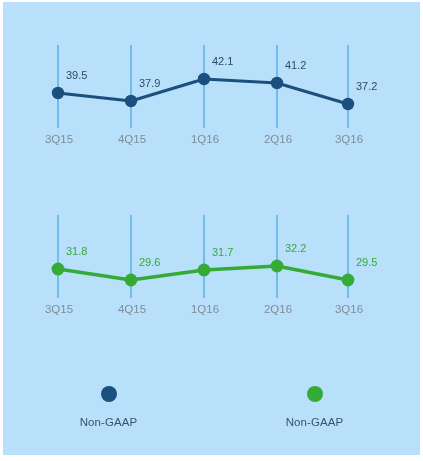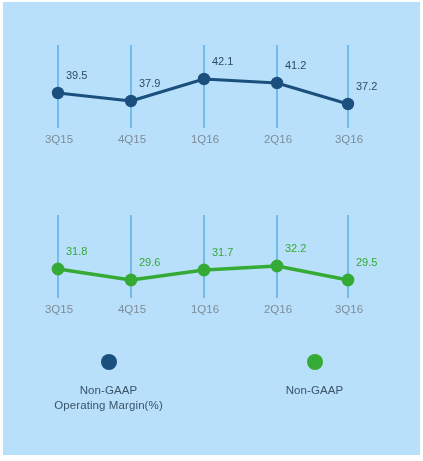--- a/index.html
+++ b/index.html
@@ -28,21 +28,21 @@
     left: 0;
     top: 0;
     width: 417px;
   }
   .chart-svg {
     display: block;
   }
   .legend {
     position: absolute;
     left: 0;
-    top: 352px;
+    top: 384px;
     width: 417px;
     display: flex;
     flex-direction: row;
     justify-content: center;
     gap: 56px;
   }
   .legend-item {
     width: 150px;
     display: flex;
     flex-direction: column;
@@ -133,21 +133,21 @@
           <text x="202" y="136">1Q16</text>
           <text x="275" y="136">2Q16</text>
           <text x="346" y="136">3Q16</text>
         </g>
       </svg>
     </div>
 
     <div class="legend">
       <div class="legend-item">
         <span class="legend-dot" style="background:#1b4f7e;"></span>
-        <span class="legend-label"><span>Non-GAAP</span><span class="l2">Operating Margin(%)</span></span>
+        <span class="legend-label"><span>Non-GAAP</span></span>
       </div>
       <div class="legend-item">
         <span class="legend-dot" style="background:#35aa35;"></span>
         <span class="legend-label"><span>Non-GAAP</span></span>
       </div>
     </div>
 
   </div>
 </div>
 

